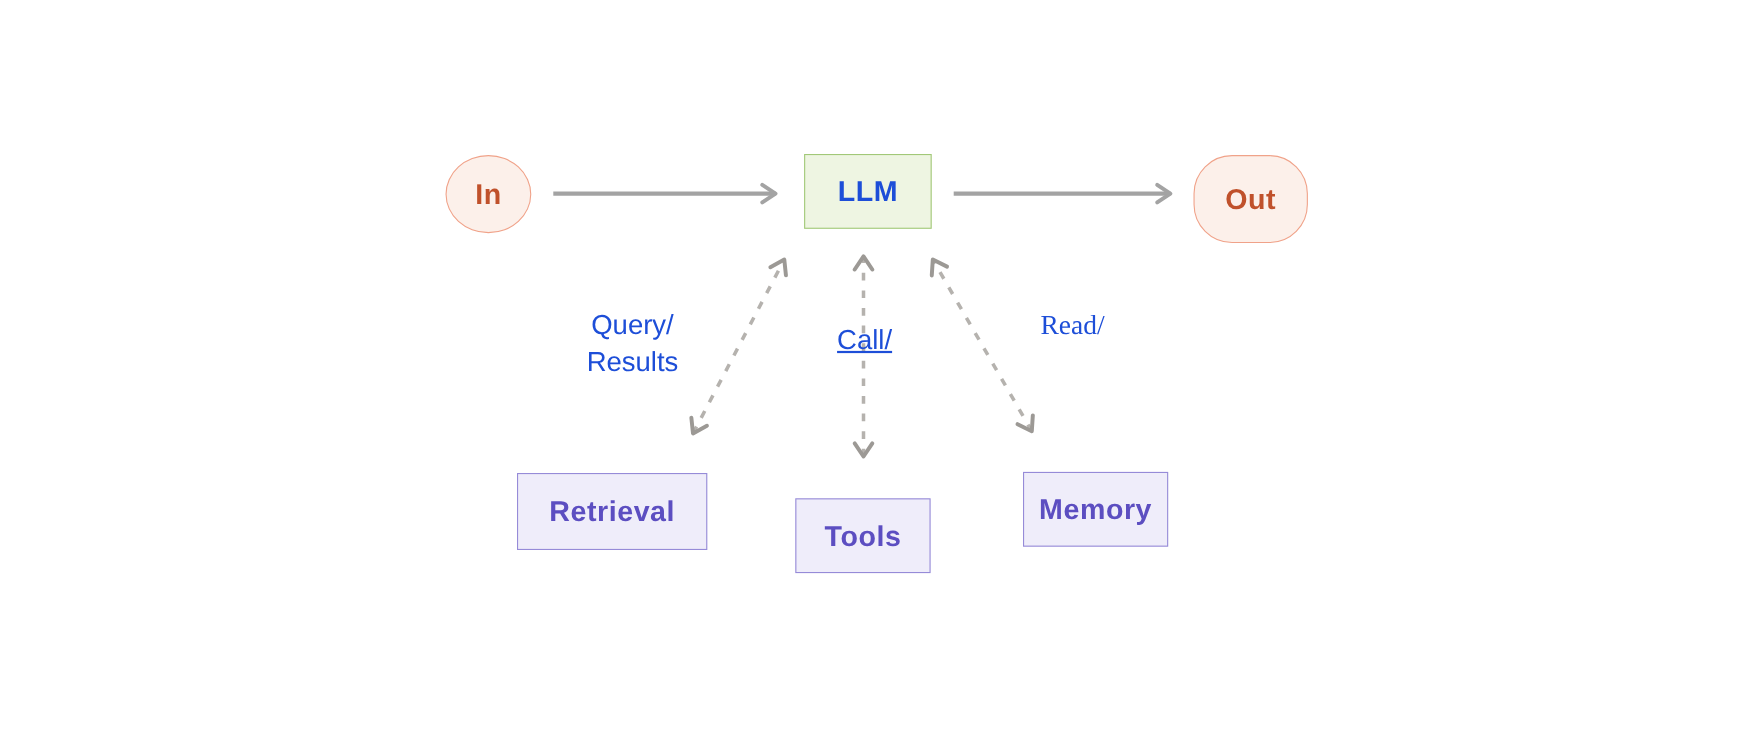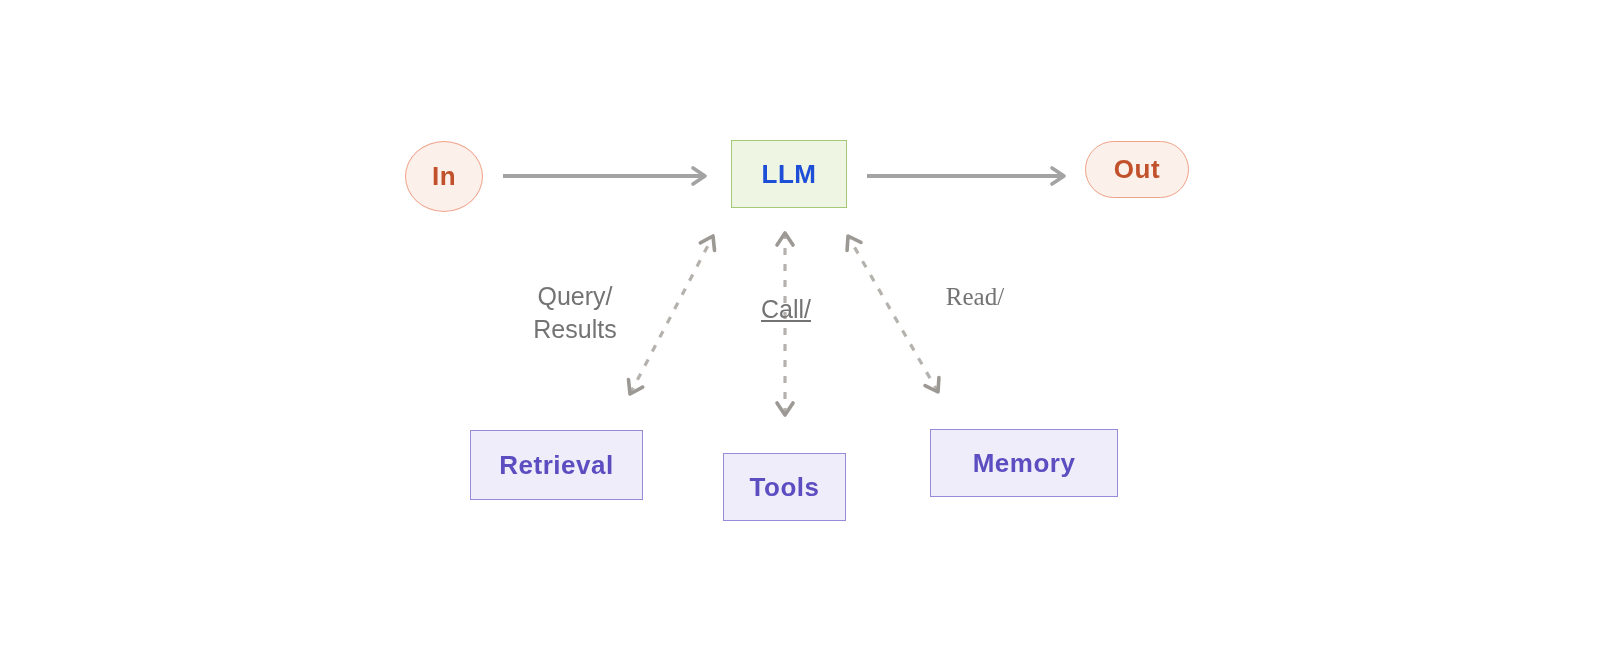--- a/index.html
+++ b/index.html
@@ -38,45 +38,45 @@
     border: 1.5px solid #f0a289;
     color: #c0512b;
   }
   .node-in {
     left: 405px; top: 141px;
     width: 78px; height: 71px;
     border-radius: 50%;
   }
   .node-out {
     left: 1085px; top: 141px;
-    width: 104px; height: 57px;
+    width: 104px; height: 80px;
     border-radius: 35px;
   }
   .node-llm {
     left: 731px; top: 140px;
     width: 116px; height: 68px;
     background: #eef5e2;
     border: 1.5px solid #a2c878;
     color: #1d4ed8;
   }
   .node-aug {
     background: #efedfa;
     border: 1.5px solid #968bd8;
     color: #5c4ec1;
   }
   .node-retrieval { left: 470px; top: 430px; width: 173px; height: 70px; }
   .node-tools     { left: 723px; top: 453px; width: 123px; height: 68px; }
-  .node-memory    { left: 930px; top: 429px; width: 188px; height: 68px; text-align: right; }
+  .node-memory    { left: 930px; top: 429px; width: 132px; height: 68px; text-align: right; }
   .edge-label {
     position: absolute;
     width: 200px;
     text-align: center;
     font-size: 25px;
     line-height: 33px;
-    color: #737373;
+    color: #1d4ed8;
   }
   .label-query { left: 475px; top: 280px; }
   .label-call  { left: 686px; top: 293px; text-decoration: underline; }
   .label-read  { left: 875px; top: 280px; font-family: Liberation Serif, serif; }
 </style>
 </head>
 <body>
 
 <div class="canvas">
 

